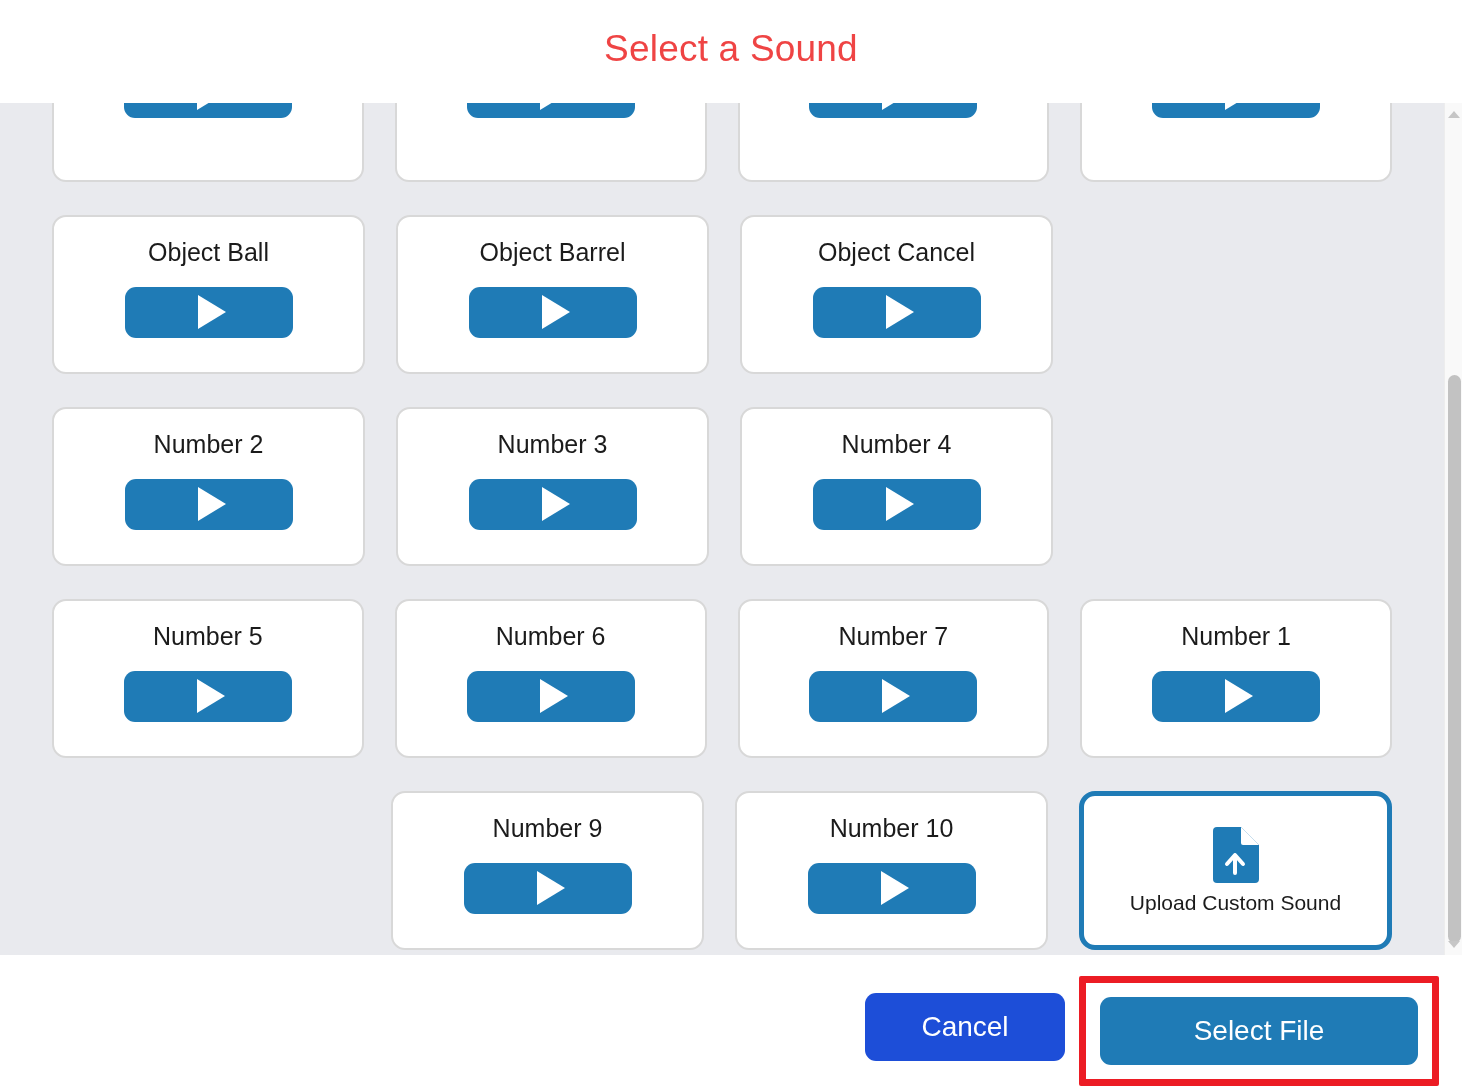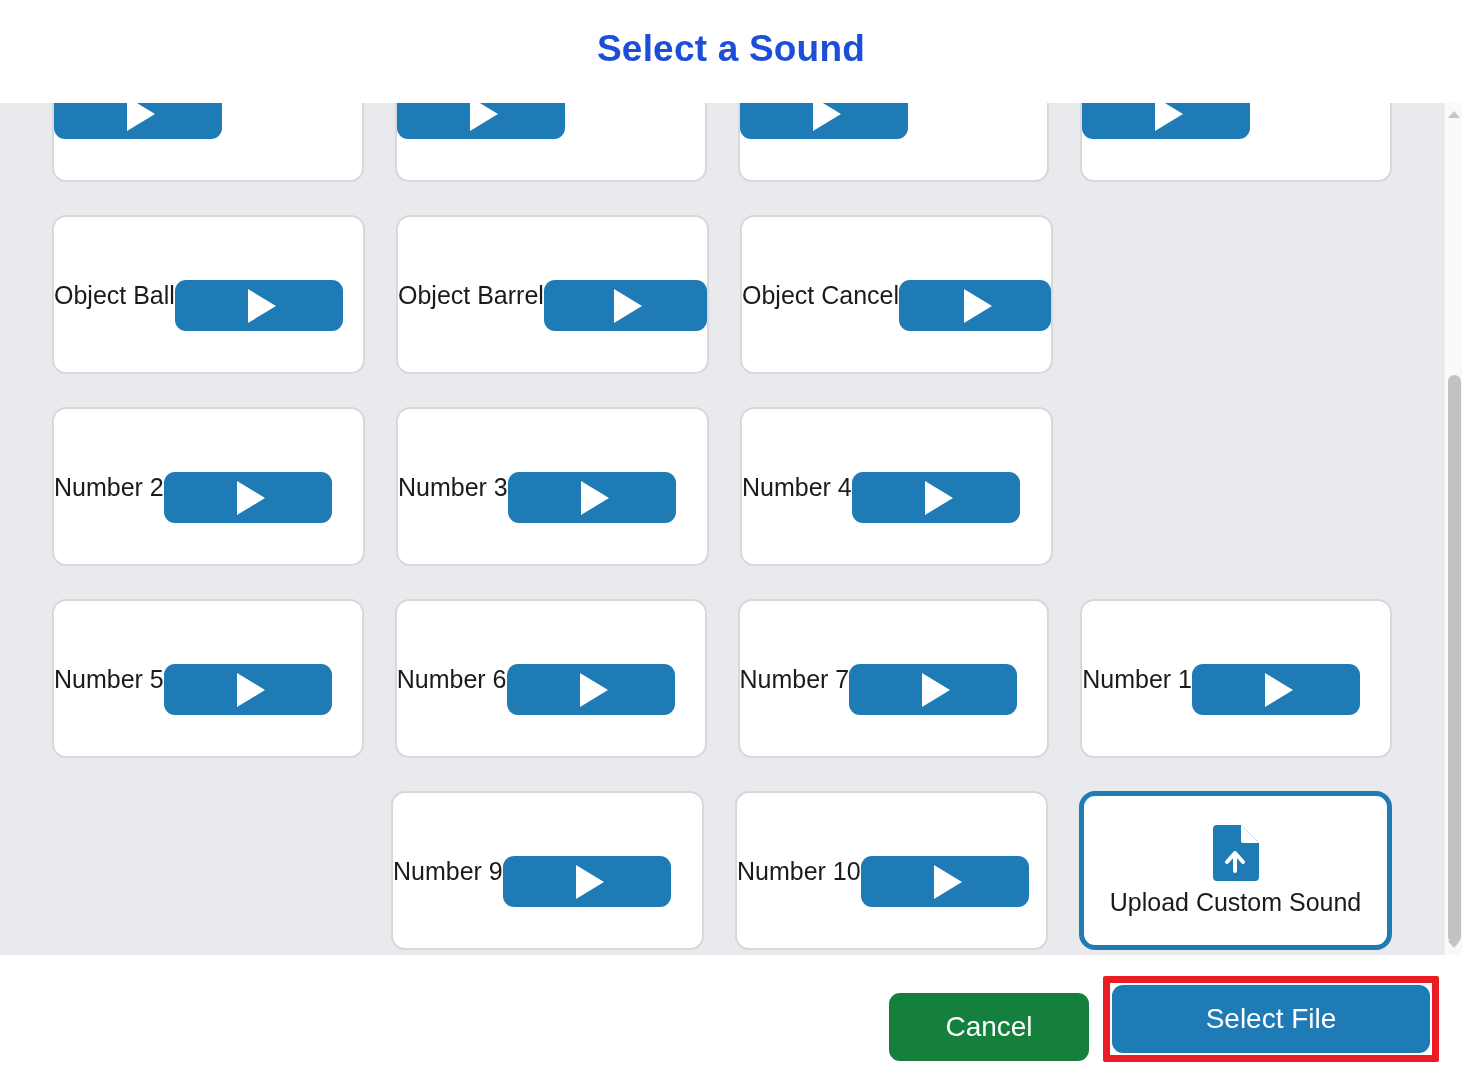--- a/index.html
+++ b/index.html
@@ -27,22 +27,22 @@
   .dialog-header {
     height: 103px;
     flex: 0 0 103px;
     background: #ffffff;
     display: flex;
     align-items: center;
     justify-content: center;
   }
   .dialog-title {
     font-size: 37px;
-    font-weight: 700;
-    color: #1d4ed8;
+    font-weight: 400;
+    color: #ef4444;
     letter-spacing: 0.2px;
     line-height: 1;
     padding-bottom: 6px;
   }
 
   
   .dialog-body {
     position: relative;
     flex: 0 0 852px;
     height: 852px;
@@ -76,21 +76,21 @@
   }
 
   
   .sound-card {
     width: 313px;
     height: 159px;
     background: #ffffff;
     border: 2px solid #d8d8d8;
     border-radius: 14px;
     display: flex;
-    flex-direction: row;
+    flex-direction: column;
     align-items: center;
     justify-content: flex-start;
     padding-top: 22px;
     cursor: pointer;
   }
   .sound-label {
     font-size: 25px;
     color: #1b1b1b;
     font-weight: 400;
     line-height: 1.1;
@@ -133,21 +133,21 @@
     justify-content: center;
     cursor: pointer;
   }
   .upload-icon {
     width: 46px;
     height: 56px;
     margin-bottom: 8px;
     display: block;
   }
   .upload-label {
-    font-size: 25px;
+    font-size: 21px;
     color: #1b1b1b;
     line-height: 1.1;
     white-space: nowrap;
   }
 
   
   .scrollbar {
     position: absolute;
     right: 0;
     top: 0;
@@ -205,29 +205,29 @@
     border-radius: 11px;
     font-size: 28px;
     color: #ffffff;
     cursor: pointer;
     font-family: "Liberation Sans", sans-serif;
     line-height: 1;
   }
   .btn-cancel {
     width: 200px;
     height: 68px;
-    background: #15803d;
+    background: #1d4ed8;
   }
   .btn-select {
     width: 318px;
     height: 68px;
     background: #1f7bb6;
   }
   .select-wrap {
-    padding: 2px;
+    padding: 14px;
     border: 7px solid #ec1c24;
     border-radius: 2px;
     margin-top: -17px;
     margin-right: -17px;
     background: #ffffff;
   }
 </style>
 </head>
 <body>
 

